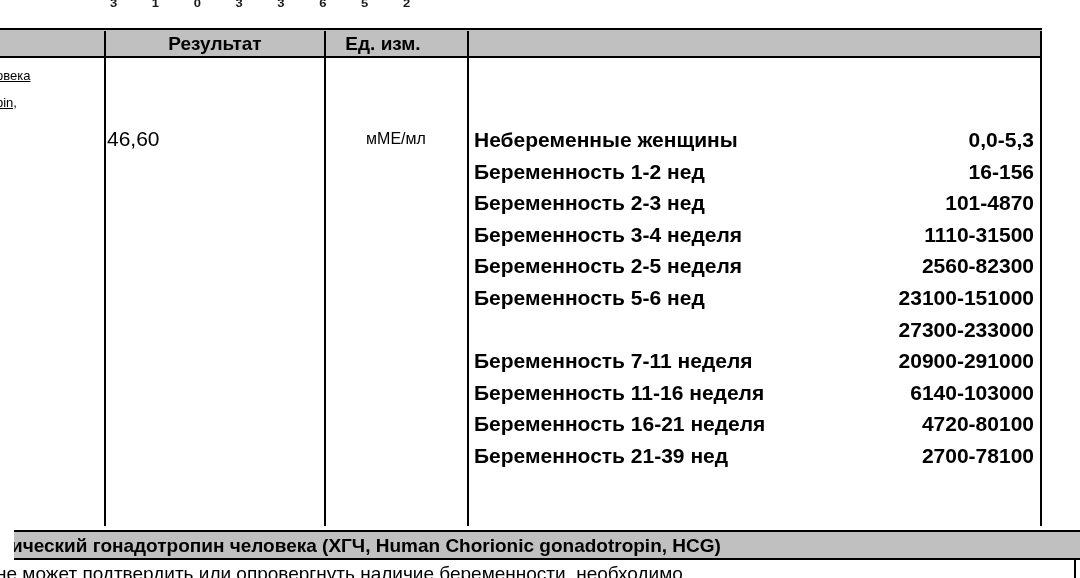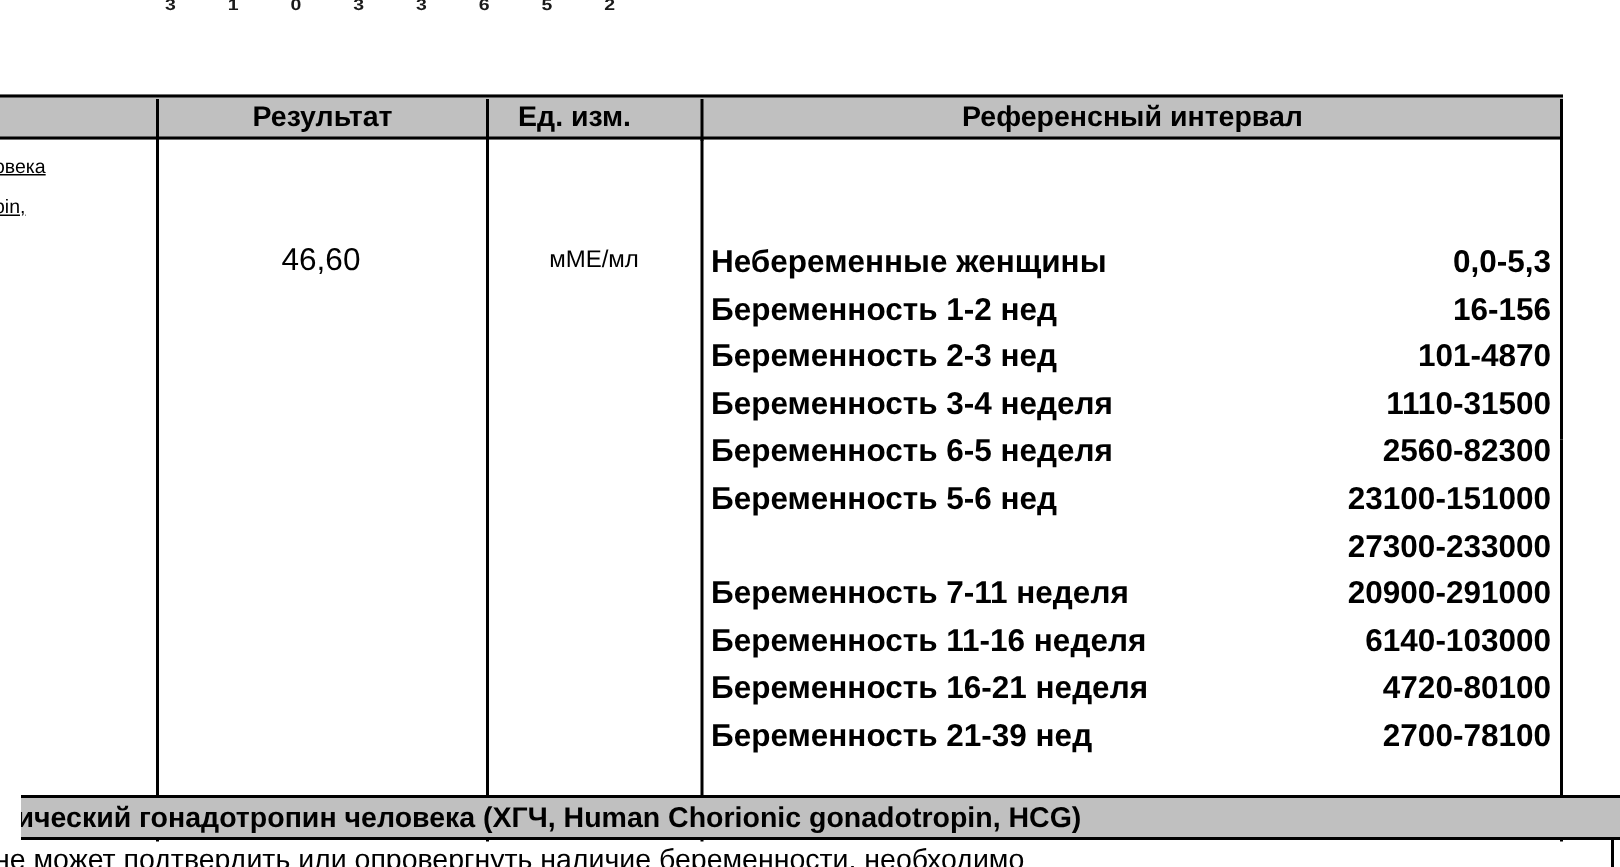--- a/index.html
+++ b/index.html
@@ -39,21 +39,20 @@
     transform-origin: left top;
   }
 
   
   .results-table {
     position: absolute;
     left: 0;
     top: 28px;
     width: 1042px;
     height: 471px;
-    margin-top: 35px;
   }
 
   .table-header-row {
     position: absolute;
     left: 0;
     top: 0;
     width: 1042px;
     height: 30px;
     background: #c0c0c0;
     border-top: 2px solid #000000;
@@ -131,21 +130,20 @@
     white-space: nowrap;
     text-decoration: underline;
   }
   .analyte-cell div { margin-left: -4px; }
 
   .result-cell {
     position: absolute;
     left: 107px;
     top: 98px;
     width: 214px;
-    text-align: center;
     font-size: 21px;
     line-height: 26px;
   }
   .units-cell {
     position: absolute;
     left: 327px;
     top: 98px;
     width: 138px;
     text-align: center;
     font-size: 16px;
@@ -235,21 +233,20 @@
 
   <div class="barcode-digits">3 1 0 3 3 6 5 2</div>
 </div>
 
 <div class="results-table">
 
   <div class="table-header-row">
     <div class="hcell hcell-name"></div>
     <div class="hcell hcell-result">Результат</div>
     <div class="hcell hcell-units">Ед. изм.</div>
-    <div class="hcell hcell-ref">Референсный интервал</div>
 
     <div class="hline hline-1"></div>
     <div class="hline hline-2"></div>
     <div class="hline hline-3"></div>
     <div class="hline hline-4"></div>
   </div>
 
   <div class="vline vline-1"></div>
   <div class="vline vline-2"></div>
   <div class="vline vline-3"></div>
@@ -276,21 +273,21 @@
     </div>
     <div class="ref-row">
       <span class="ref-label">Беременность 2-3 нед</span>
       <span class="ref-value">101-4870</span>
     </div>
     <div class="ref-row">
       <span class="ref-label">Беременность 3-4 неделя</span>
       <span class="ref-value">1110-31500</span>
     </div>
     <div class="ref-row">
-      <span class="ref-label">Беременность 6-5 неделя</span>
+      <span class="ref-label">Беременность 2-5 неделя</span>
       <span class="ref-value">2560-82300</span>
     </div>
     <div class="ref-row">
       <span class="ref-label">Беременность 5-6 нед</span>
       <span class="ref-value">23100-151000</span>
     </div>
     <div class="ref-row">
       <span class="ref-value">27300-233000</span>
     </div>
     <div class="ref-row">

